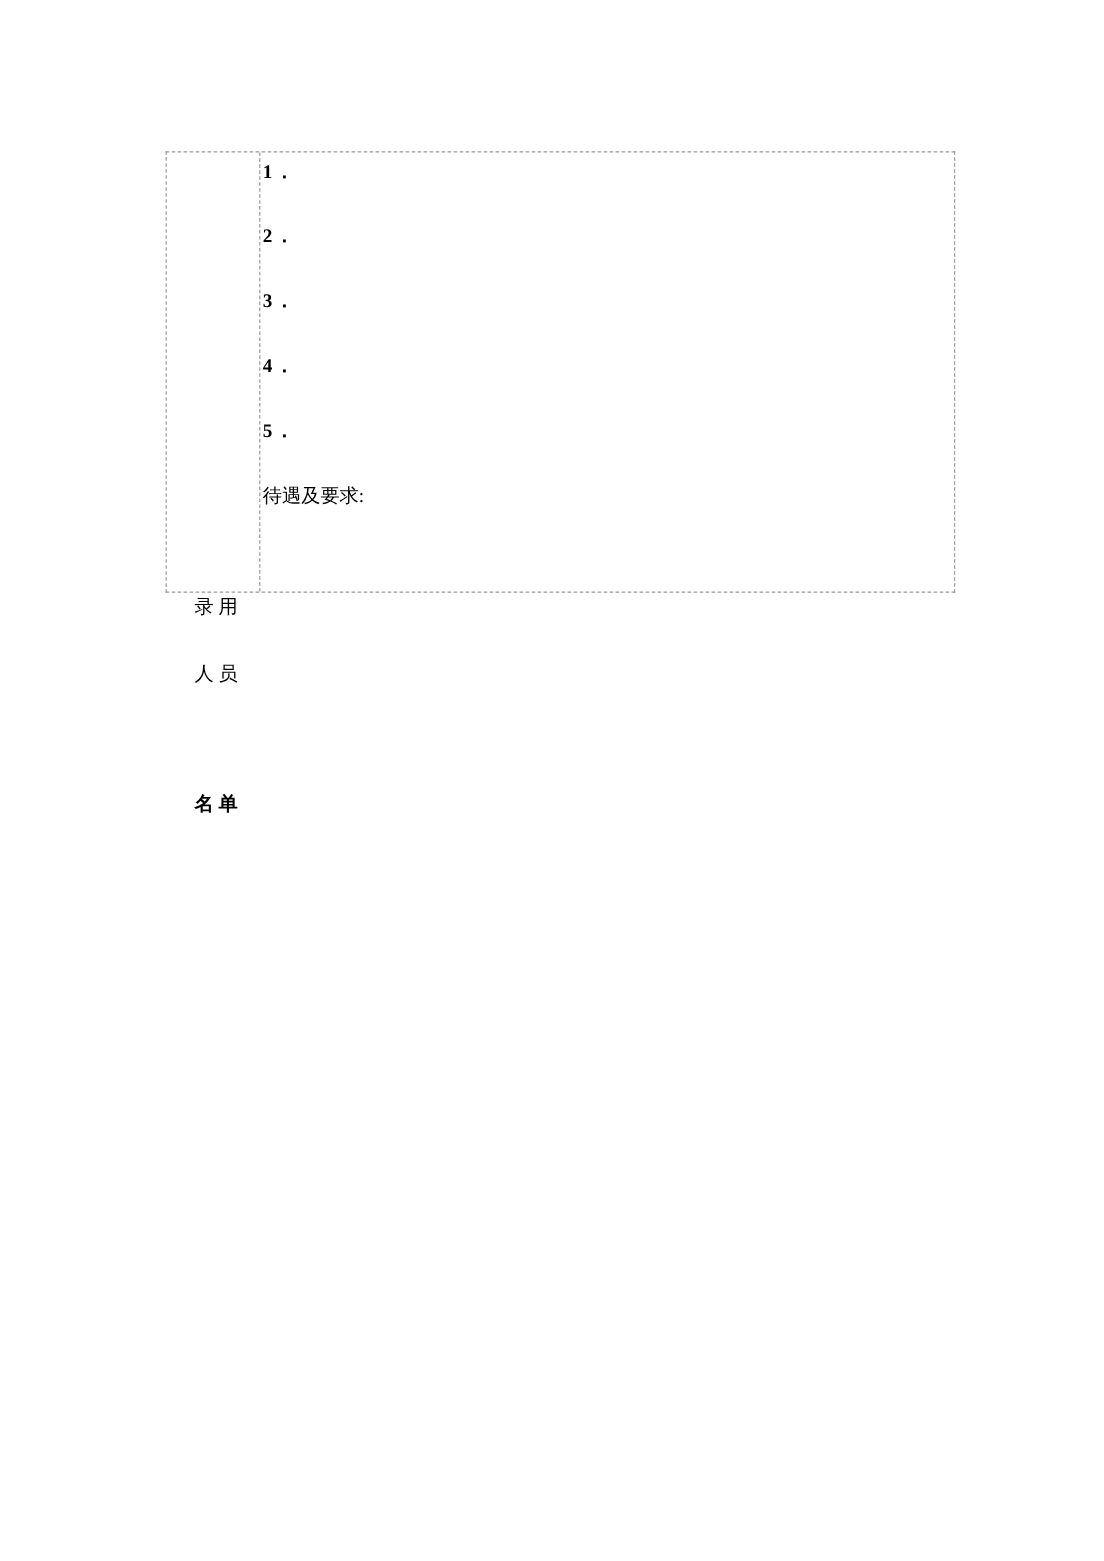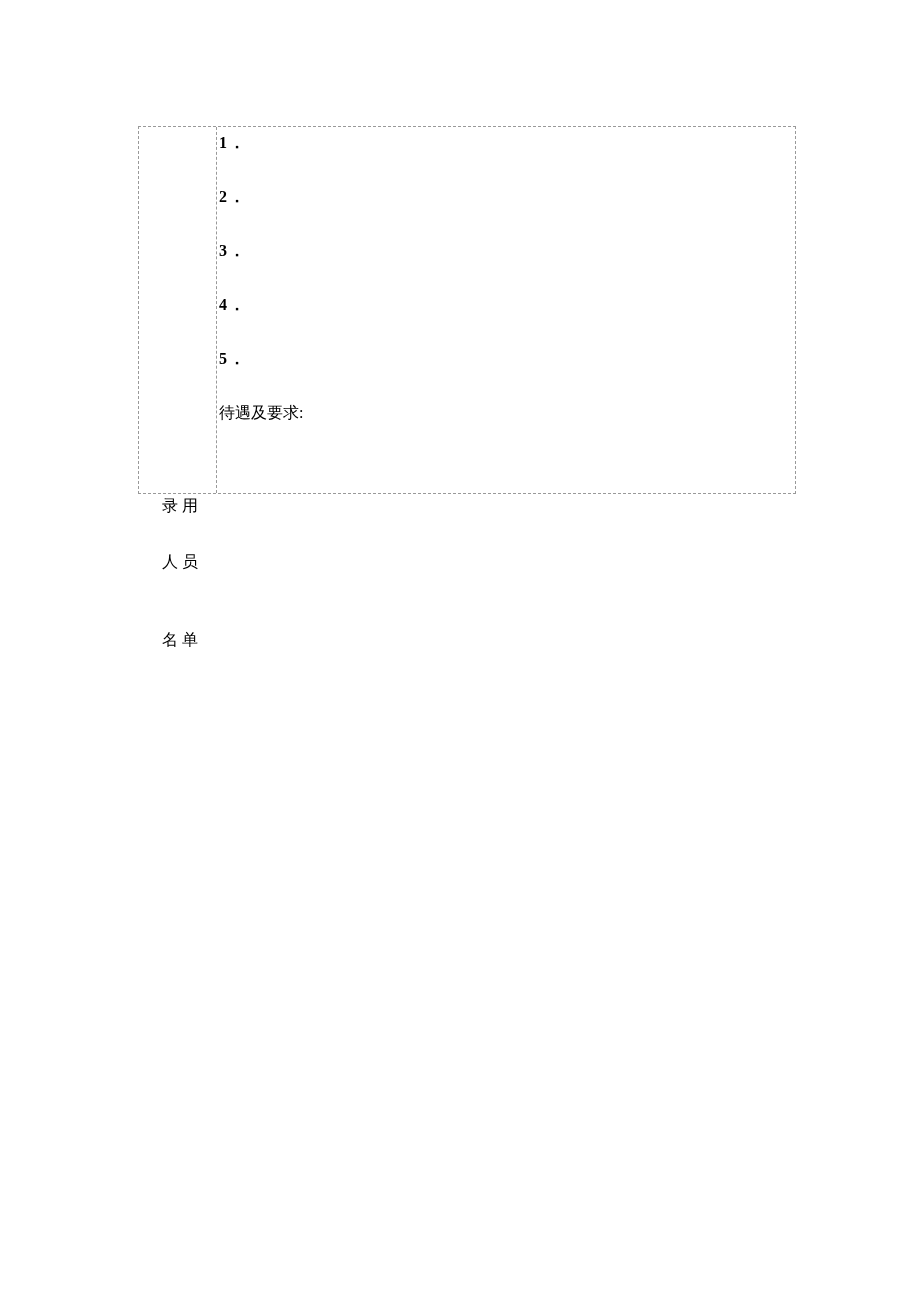--- a/index.html
+++ b/index.html
@@ -52,21 +52,22 @@
       color: #000000;
       letter-spacing: 4px;
     }
     .text-1 {
       top: 496px;
     }
     .text-2 {
       top: 552px;
     }
     .text-3 {
-      top: 630px;
+      top: 660px;
+      font-weight: bold;
     }
   </style>
 </head>
 <body>
 
 <div class="table-container">
   <div class="left-cell"></div>
   <div class="right-cell">
     <div class="list-item">1．</div>
     <div class="list-item">2．</div>

